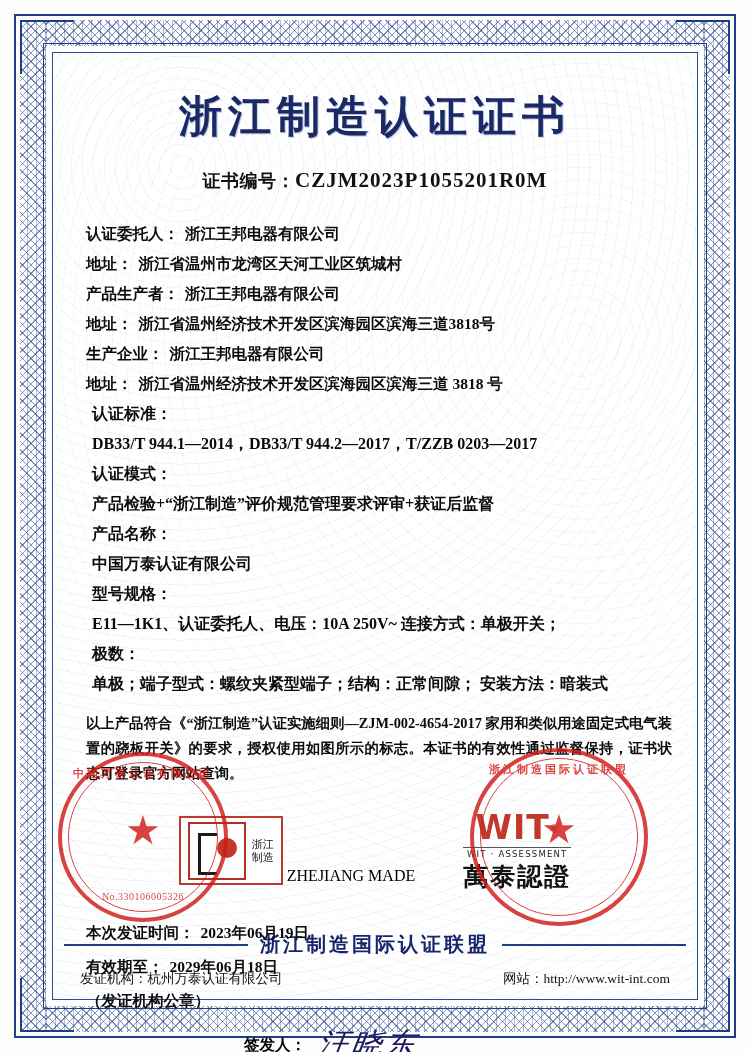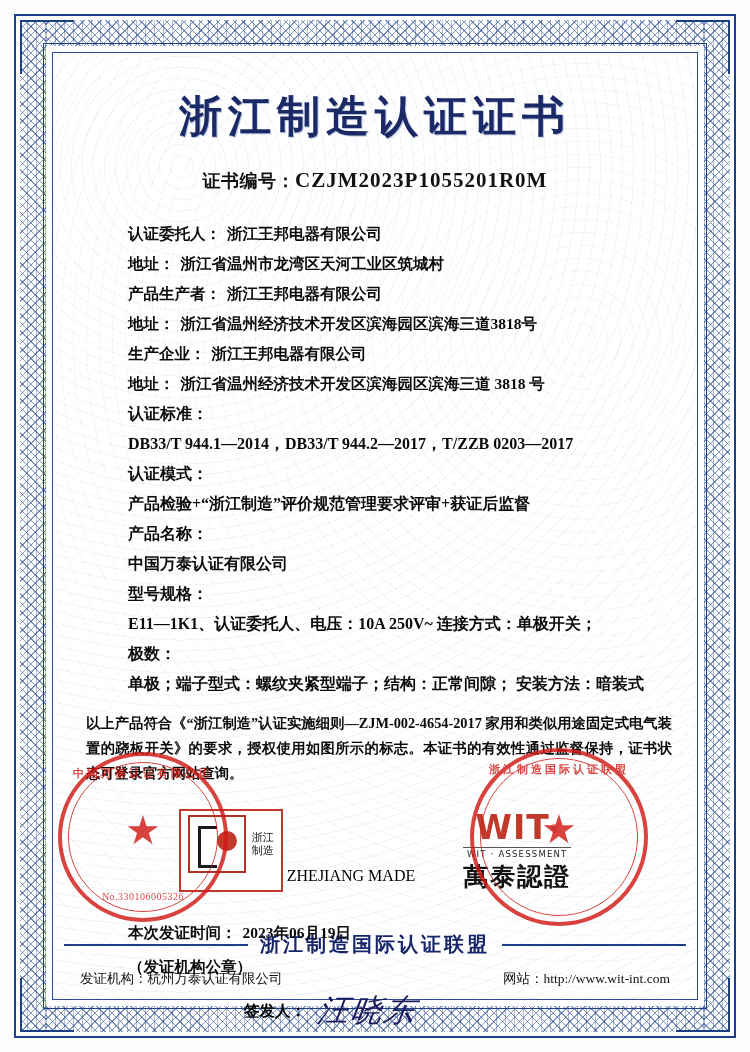--- a/index.html
+++ b/index.html
@@ -117,21 +117,20 @@
     display: flex;
     align-items: baseline;
     font-size: 15.5px;
     line-height: 30px;
     color: #0b0b0b;
     white-space: nowrap;
   }
   .frow .k {
     font-weight: bold;
     flex: none;
-    margin-left: 42px;
   }
   .frow .v {
     font-weight: bold;
     margin-left: 6px;
   }
   .frow.small { font-size: 16px; flex-direction: column; }
   .frow.small .k, .frow.small .v { font-weight: bold; }
 
   .para {
     margin-top: 12px;
@@ -151,21 +150,21 @@
     justify-content: center;
     align-items: center;
     gap: 26px;
     height: 96px;
   }
   .logo-zj {
     display: flex;
     align-items: center;
     gap: 6px;
     border: 2px solid #c0392b;
-    padding: 4px 7px 17px 7px;
+    padding: 4px 7px 3px 7px;
     background: #fff;
   }
   .logo-zj .mark {
     width: 54px; height: 54px;
     border: 2px solid #b03024;
     position: relative;
     background: #fff;
   }
   .logo-zj .mark:before {
     content: "";
@@ -413,20 +412,24 @@
         <div class="cn">萬泰認證</div>
       </div>
     </div>
 
     <div class="dates">
       <div class="frow">
         <span class="k">本次发证时间：</span>
         <span class="v">2023年06月19日</span>
       </div>
       <div class="frow">
+        <span class="k">有效期至：</span>
+        <span class="v">2029年06月18日</span>
+      </div>
+      <div class="frow">
         <span class="k">（发证机构公章）</span>
       </div>
     </div>
 
     <div class="signer-line">
       <span class="k">签发人：</span>
       <span class="sign">汪晓东</span>
     </div>
 
     <div class="footer">

